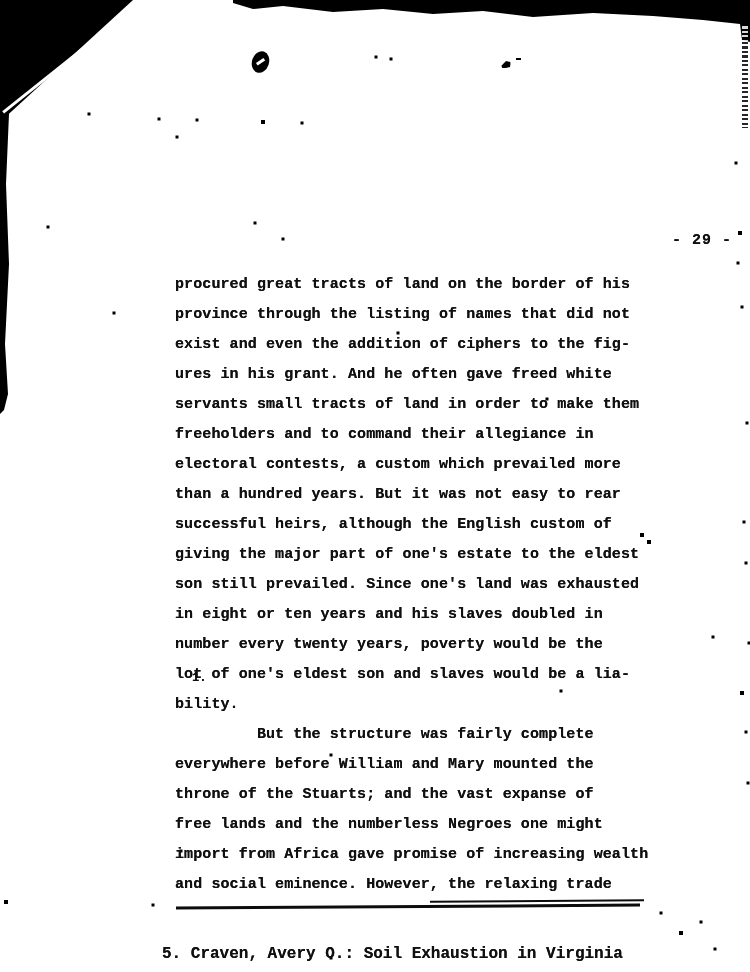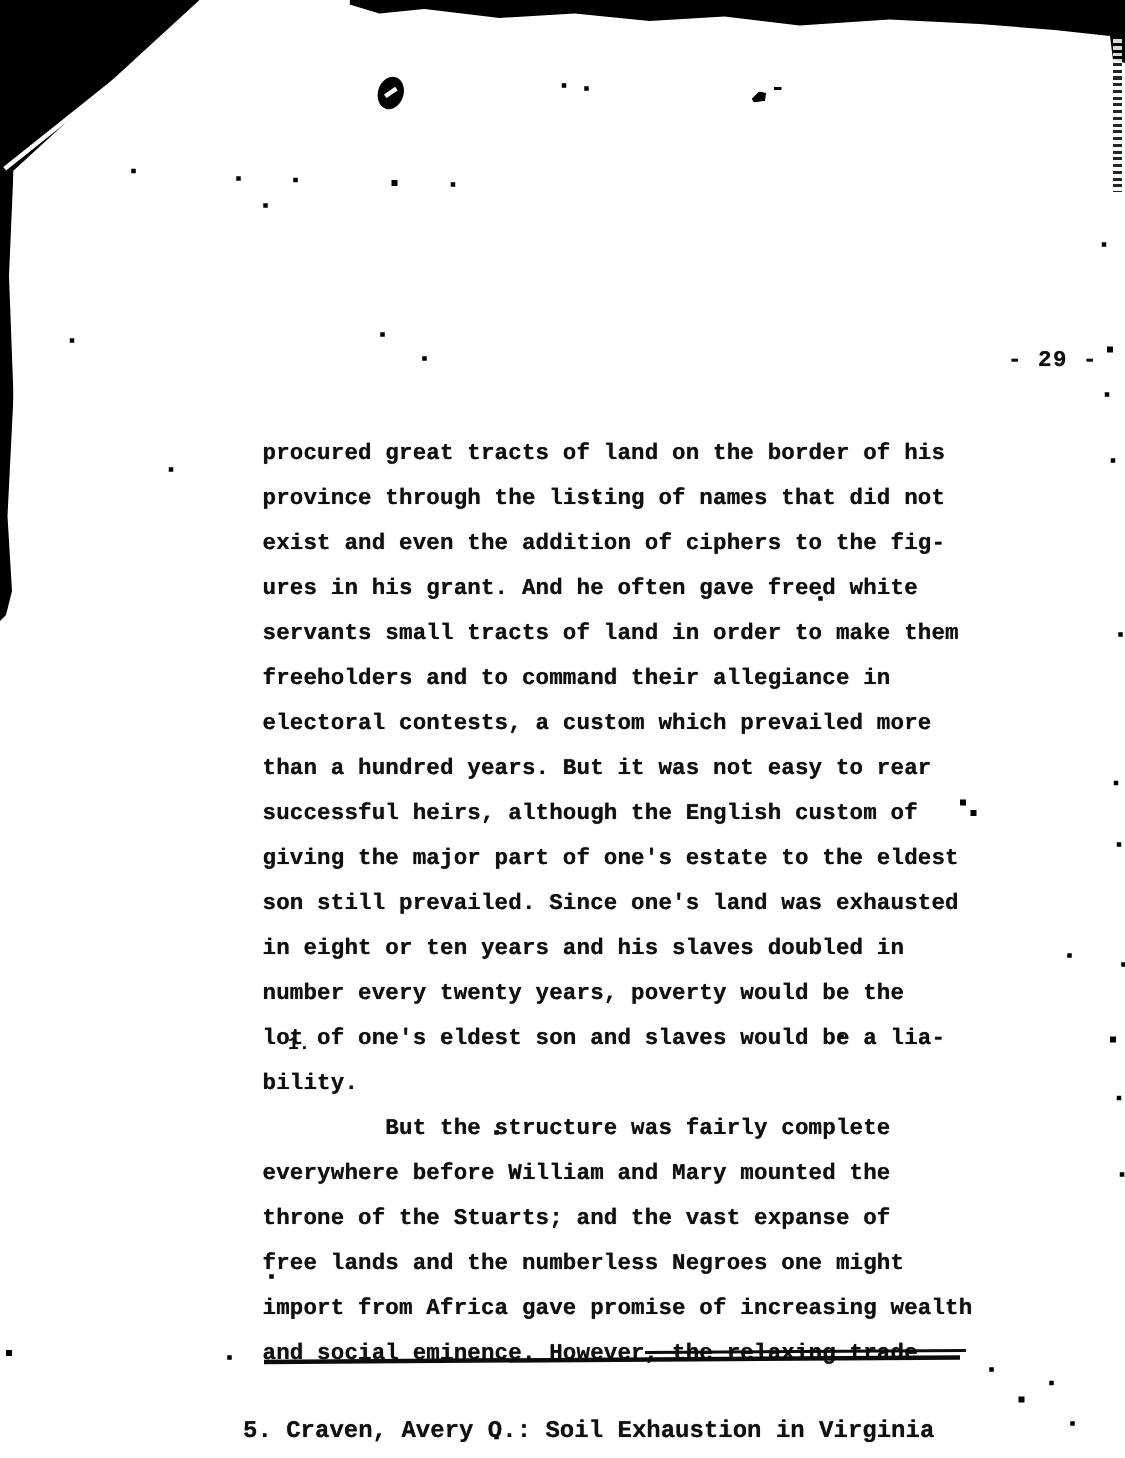--- a/index.html
+++ b/index.html
@@ -36,21 +36,21 @@
       746px 422px 0 .5px #000,743px 521px 0 .5px #000,745px 562px 0 .5px #000,
       748px 642px 0 .5px #000,741px 692px 0 1px #000,745px 731px 0 .5px #000,
       747px 782px 0 .5px #000,680px 932px 0 1px #000,714px 948px 0 .5px #000,
       152px 904px 0 .5px #000,330px 957px 0 .5px #000,5px 901px 0 1px #000,
       560px 690px 0 .5px #000,330px 754px 0 .5px #000,180px 850px 0 .5px #000,
       660px 912px 0 .5px #000,700px 921px 0 .5px #000;}
   
   .pagenum{position:absolute;left:0;top:203px;width:732px;text-align:right;
            font-size:15px;font-weight:700;letter-spacing:1px;
            text-shadow:0 0 .6px rgba(0,0,0,.8);margin-top:29px;}
-  .body{position:absolute;left:175px;top:288px;font-size:15px;line-height:30px;
+  .body{position:absolute;left:175px;top:270px;font-size:15px;line-height:30px;
         font-weight:700;white-space:pre;letter-spacing:.1px;
         text-shadow:0 0 .6px rgba(0,0,0,.8);}
   .fmark{height:0;line-height:0;}
   .fmark span{display:inline-block;font-size:12px;transform:translate(17px,-12px);}
   .rule{position:absolute;left:176px;top:905px;width:464px;height:3px;background:#0c0c0c;
         transform:rotate(-.35deg);}
   .rule2{position:absolute;left:430px;top:900px;width:214px;height:1.5px;background:#0c0c0c;
         transform:rotate(-.4deg);}
   .footnote{position:absolute;left:162px;top:911px;font-size:16px;line-height:17.5px;
         font-weight:700;white-space:pre;letter-spacing:0;

